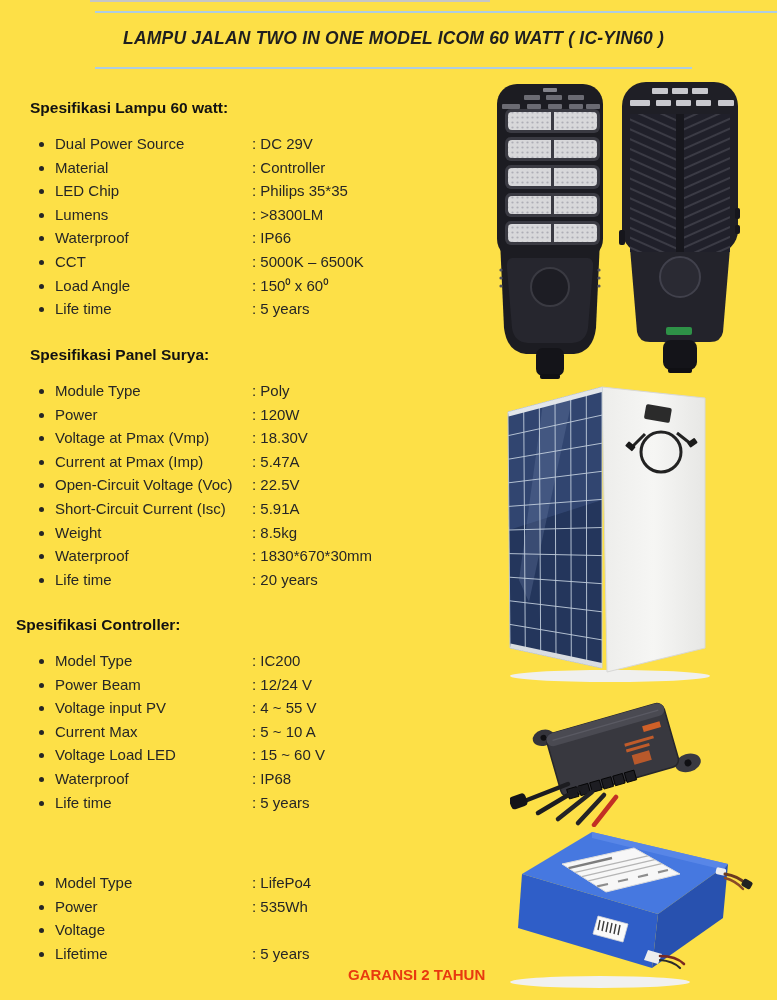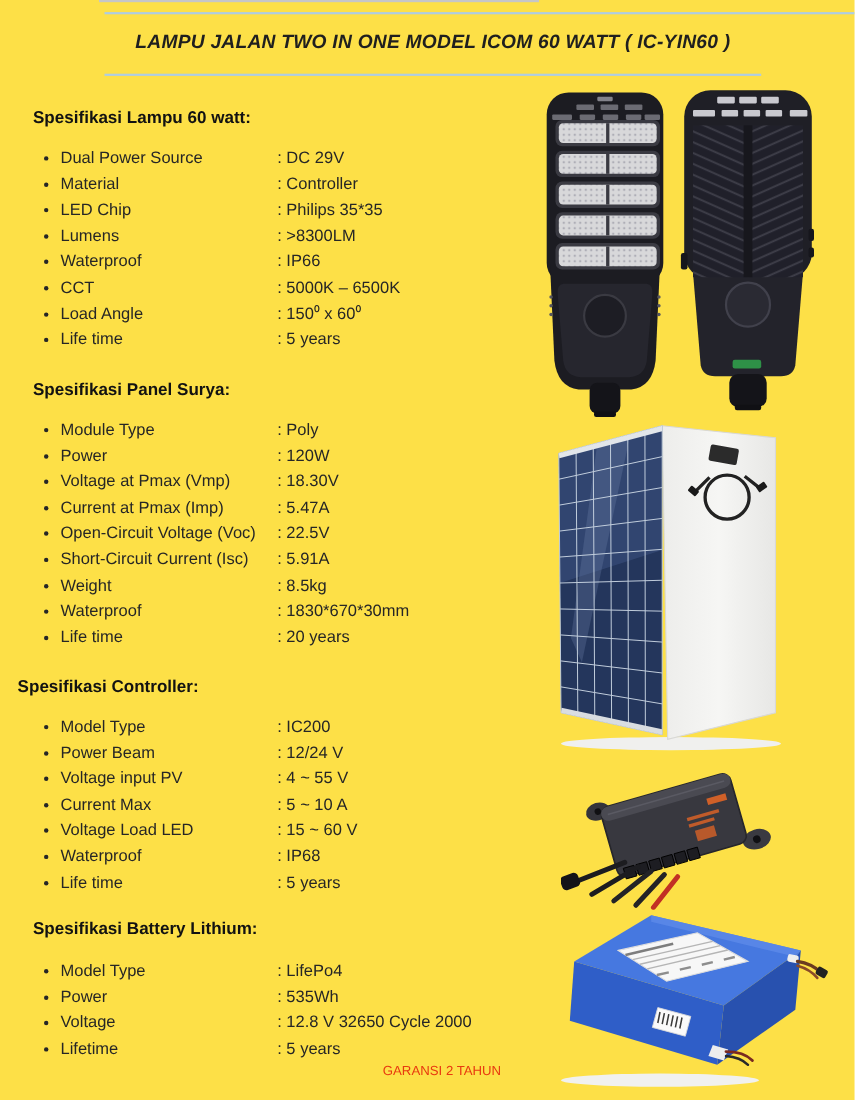--- a/index.html
+++ b/index.html
@@ -10,21 +10,21 @@
   .line-top{left:95px;top:11px;width:682px;}
   .line-bottom{left:95px;top:67px;width:597px;}
   .title{position:absolute;left:95px;top:28px;width:597px;text-align:center;
          font-size:17.5px;font-weight:bold;font-style:italic;color:#1f1f1f;letter-spacing:.2px;}
   h2.sec{position:absolute;margin:0;font-size:15.5px;font-weight:bold;color:#121212;}
   .h1{left:30px;top:99px;} .h2{left:30px;top:346px;} .h3{left:16px;top:616px;} .h4{left:30px;top:836px;}
   ul.spec{position:absolute;list-style:disc;margin:0;padding:0 0 0 17px;left:38px;width:430px;}
   .l1{top:132px;} .l2{top:379px;} .l3{top:649px;} .l4{top:871px;}
   ul.spec li{font-size:15px;line-height:23.6px;position:relative;color:#262626;}
   ul.spec .val{position:absolute;left:197px;top:0;white-space:nowrap;}
-  .warranty{position:absolute;left:348px;top:966px;font-size:12px;font-weight:normal;color:#e8390f;}
+  .warranty{position:absolute;left:348px;top:966px;font-size:15px;font-weight:bold;color:#e8390f;}
   .img{position:absolute;}
   .img-lamps{left:480px;top:80px;} .img-panel{left:495px;top:380px;}
   .img-ctrl{left:510px;top:692px;} .img-batt{left:500px;top:822px;}
 </style>
 </head>
 <body>
 
 <div class="page">
 
   <div class="line-cut"></div>
@@ -61,25 +61,24 @@
   <ul class="spec l3">
     <li><span class="lbl">Model Type</span><span class="val">: IC200</span></li>
     <li><span class="lbl">Power Beam</span><span class="val">: 12/24 V</span></li>
     <li><span class="lbl">Voltage input PV</span><span class="val">: 4 ~ 55 V</span></li>
     <li><span class="lbl">Current Max</span><span class="val">: 5 ~ 10 A</span></li>
     <li><span class="lbl">Voltage Load LED</span><span class="val">: 15 ~ 60 V</span></li>
     <li><span class="lbl">Waterproof</span><span class="val">: IP68</span></li>
     <li><span class="lbl">Life time</span><span class="val">: 5 years</span></li>
   </ul>
 
-  <h2 class="sec h4">Spesifikasi Battery Lithium:</h2>
   <ul class="spec l4">
     <li><span class="lbl">Model Type</span><span class="val">: LifePo4</span></li>
     <li><span class="lbl">Power</span><span class="val">: 535Wh</span></li>
-    <li><span class="lbl">Voltage</span><span class="val">: 12.8 V 32650 Cycle 2000</span></li>
+    <li><span class="lbl">Voltage</span></li>
     <li><span class="lbl">Lifetime</span><span class="val">: 5 years</span></li>
   </ul>
 
   <div class="warranty">GARANSI 2 TAHUN</div>
 
   <svg class="img img-lamps" width="280" height="300" viewBox="0 0 280 300">
     <defs>
       <pattern id="leddots" width="5" height="5" patternUnits="userSpaceOnUse">
         <rect width="5" height="5" fill="#d8d8da"></rect>
           <circle cx="2.5" cy="2.5" r="1.1" fill="#aeaeb6"></circle>

